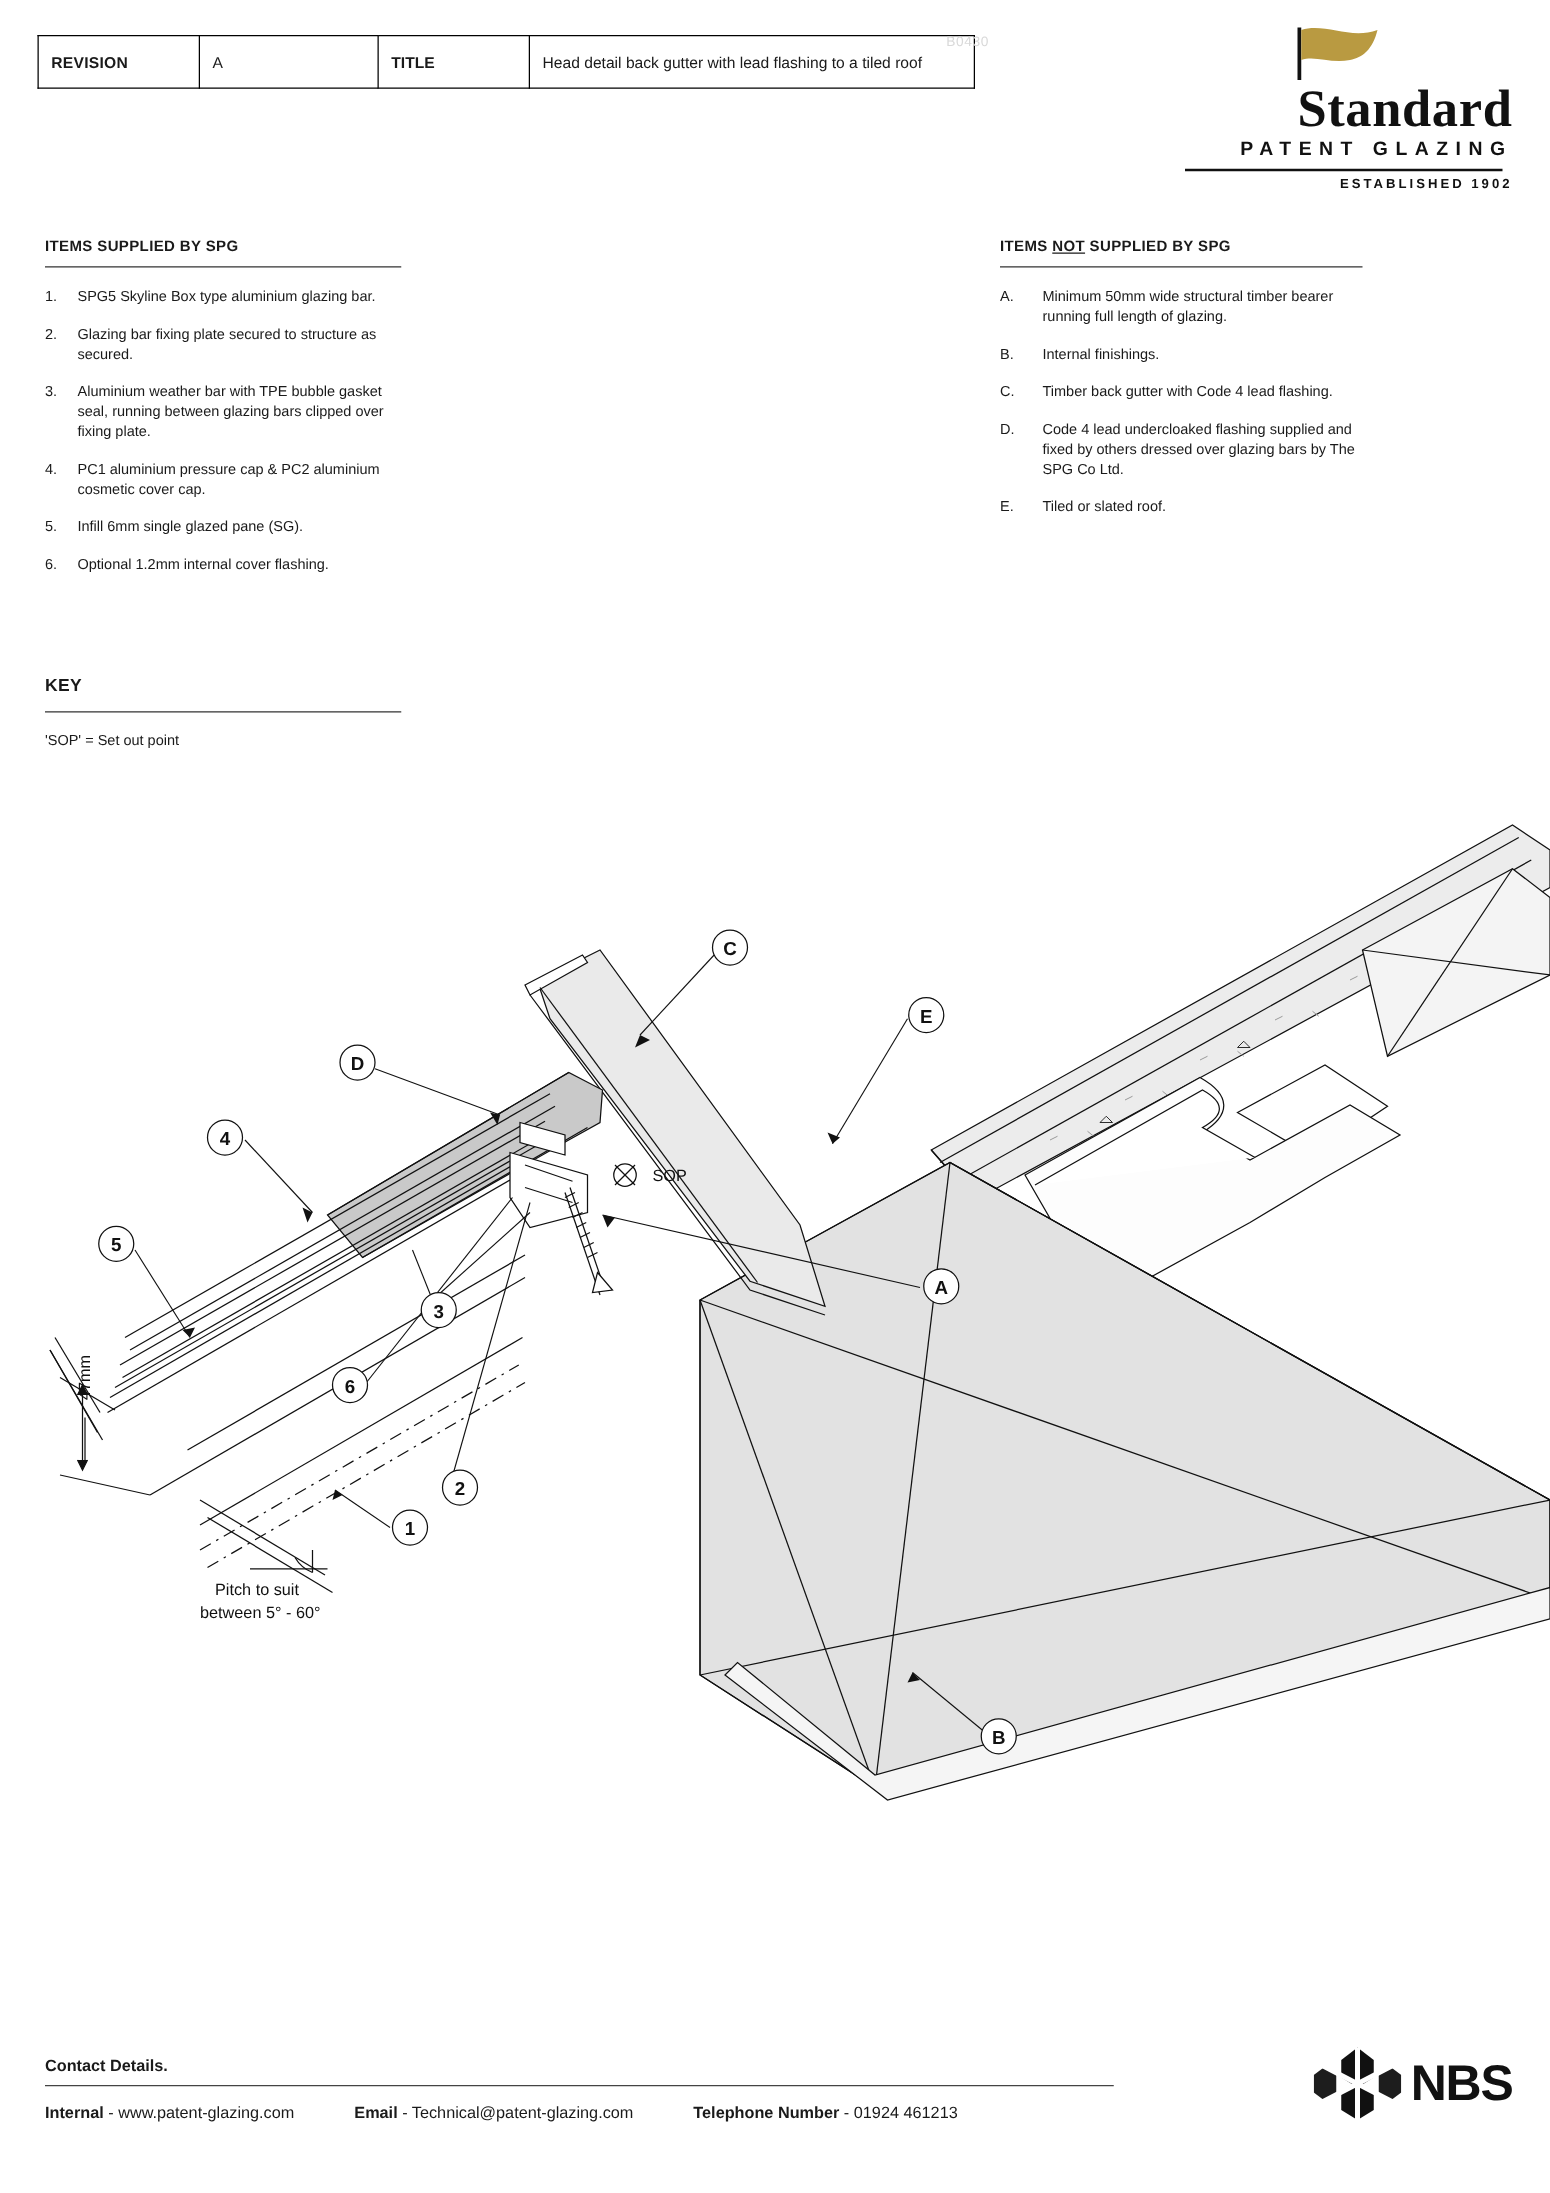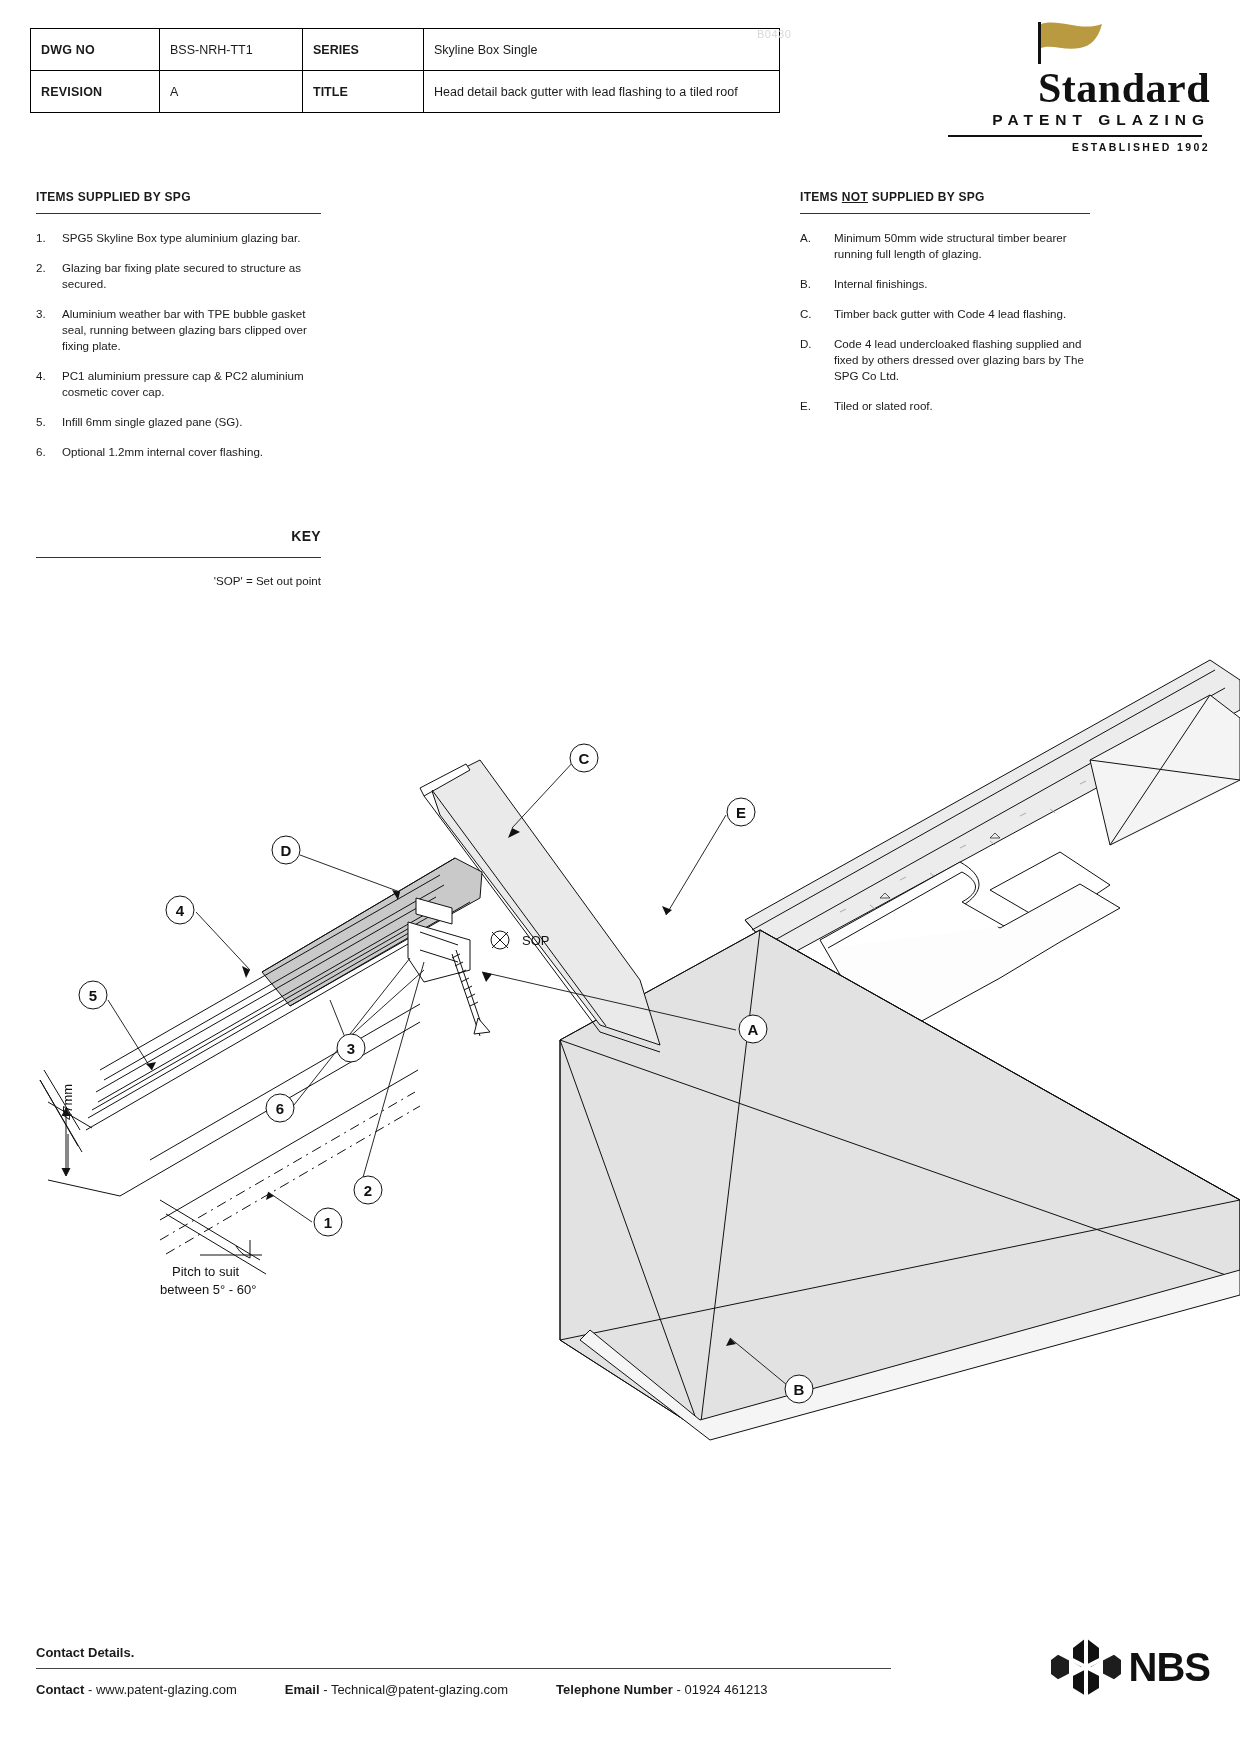--- a/index.html
+++ b/index.html
@@ -114,21 +114,21 @@
     flex: 0 0 26px;
     text-align: left;
   }
   .li .txt { flex: 1; }
 
   .left-list { left: 36px; top: 190px; width: 285px; }
   .right-list { left: 800px; top: 190px; width: 290px; }
   .right-list .li .num { width: 34px; flex: 0 0 34px; }
 
   
-  .key-block { position: absolute; left: 36px; top: 528px; width: 285px; text-align: right; }
+  .key-block { position: absolute; left: 36px; top: 540px; width: 285px; }
   .key-head {
     font-size: 14px;
     font-weight: bold;
     letter-spacing: 0.3px;
     padding-bottom: 13px;
     border-bottom: 1.4px solid #333;
   }
   .key-text { margin-top: 16px; font-size: 11.6px; }
 
   
@@ -185,26 +185,20 @@
     margin-left: 8px;
   }
 </style>
 </head>
 <body>
 
 <div class="page">
 
   <table class="titleblock">
     <tbody>
-        <tr>
-      <td class="tb-label">DWG NO</td>
-      <td class="tb-val-a">BSS-NRH-TT1</td>
-      <td class="tb-label2">SERIES</td>
-      <td>Skyline Box Single</td>
-    </tr>
     <tr>
       <td class="tb-label">REVISION</td>
       <td class="tb-val-a">A</td>
       <td class="tb-label2">TITLE</td>
       <td>Head detail back gutter with lead flashing to a tiled roof</td>
     </tr>
   </tbody>
     </table>
 
   <div class="dwg-code">B0430</div>
@@ -496,21 +490,21 @@
         <text x="172" y="636">Pitch to suit</text>
         <text x="160" y="654">between 5° - 60°</text>
       </g>
     </svg>
   </div>
 
   <div class="contact-title">Contact Details.</div>
   <div class="footer-rule"></div>
   <div class="footer-line">
     <div class="f-web">
-      <span class="lbl">Contact</span><span class="val"> - </span><span class="val">www.patent-glazing.com</span>
+      <span class="lbl">Internal</span><span class="val"> - </span><span class="val">www.patent-glazing.com</span>
     </div>
     <div class="f-mail">
       <span class="lbl">Email</span><span class="val"> - </span><span class="val">Technical@patent-glazing.com</span>
     </div>
     <div>
       <span class="lbl">Telephone Number</span><span class="val"> - </span><span class="val">01924 461213</span>
     </div>
   </div>
 
   <div class="nbs">

